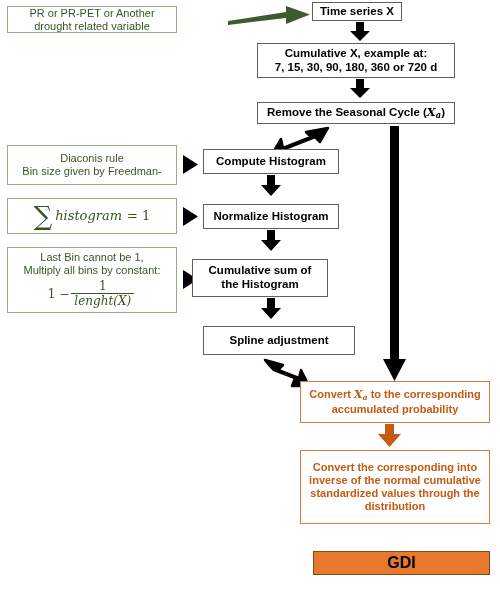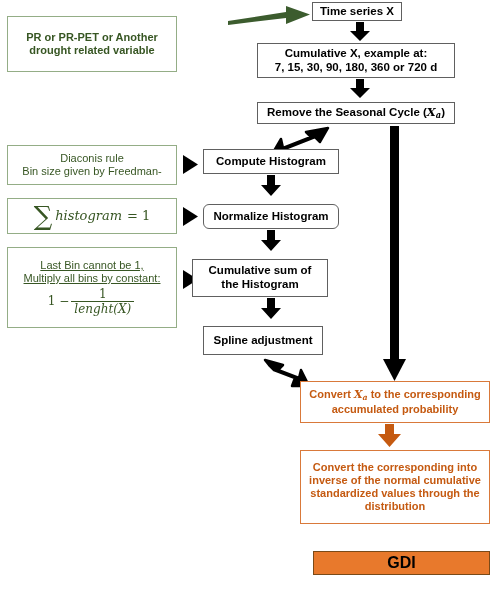--- a/index.html
+++ b/index.html
@@ -110,21 +110,21 @@
     padding: 0 3px;
   }
   .inner { padding: 1px 4px; width: 100%; }
   .nowrap { white-space: nowrap; }
 </style>
 </head>
 <body>
 
 <div id="canvas">
 
-  <div class="box box-green" style="left:7px; top:16px; width:170px; height:56px;font-weight:bold;">
+  <div class="box box-green" style="left:7px; top:6px; width:170px; height:27px;">
     <div class="inner">
       <div>PR or PR-PET or Another</div>
       <div>drought related variable</div>
     </div>
   </div>
 
   <div class="arrow" style="left:228px; top:6px;">
     <svg width="84" height="22" viewBox="0 0 84 22">
       <path d="M0 15 L58 6 L58 0 L82 8.5 L58 18 L58 12 L0 19 Z" fill="#3c5c2e"></path>
     </svg>
@@ -200,31 +200,31 @@
       <span style="font-family:'DejaVu Serif',serif;font-size:13px;margin-left:5px;">= 1</span>
     </div>
   </div>
 
   <div class="arrow" style="left:183px; top:207px;">
     <svg width="16" height="19" viewBox="0 0 16 19">
       <path d="M0 0 L15 9.5 L0 19 Z" fill="#000000"></path>
     </svg>
   </div>
 
-  <div class="box box-black" style="left:203px; top:204px; width:136px; height:25px;border-radius:6px;">
+  <div class="box box-black" style="left:203px; top:204px; width:136px; height:25px;">
     <span>Normalize Histogram</span>
   </div>
 
   <div class="arrow" style="left:259px; top:230px;">
     <svg width="24" height="22" viewBox="0 0 24 22">
       <path d="M8 0 L16 0 L16 10 L22 10 L12 21 L2 10 L8 10 Z" fill="#000000"></path>
     </svg>
   </div>
 
-  <div class="box box-green" style="left:7px; top:247px; width:170px; height:81px;text-decoration:underline;">
+  <div class="box box-green" style="left:7px; top:247px; width:170px; height:66px;">
     <div class="inner">
       <div>Last Bin cannot be 1,</div>
       <div>Multiply all bins by constant:</div>
       <div class="eqline" style="margin-top:2px;font-size:12px;">
         <span style="font-family:'DejaVu Serif',serif;">1 −</span>
         <span class="frac">
           <span class="num">1</span>
           <span class="den">lenght(X)</span>
         </span>
       </div>
@@ -243,21 +243,21 @@
       <div>the Histogram</div>
     </div>
   </div>
 
   <div class="arrow" style="left:259px; top:298px;">
     <svg width="24" height="22" viewBox="0 0 24 22">
       <path d="M8 0 L16 0 L16 10 L22 10 L12 21 L2 10 L8 10 Z" fill="#000000"></path>
     </svg>
   </div>
 
-  <div class="box box-black" style="left:203px; top:326px; width:120px; height:29px;">
+  <div class="box box-black" style="left:203px; top:326px; width:152px; height:29px;">
     <span>Spline adjustment</span>
   </div>
 
   <div class="arrow" style="left:263px; top:357px;">
     <svg width="48" height="32" viewBox="0 0 48 32">
       <path d="M2 3 L20 8 L15 13 L36 21 L38 13 L46 29 L29 29 L32 21 L11 13 L6 8 Z" fill="#000000" stroke="#000000" stroke-width="2.5" stroke-linejoin="round"></path>
     </svg>
   </div>
 
   <div class="box box-orange" style="left:300px; top:381px; width:190px; height:42px;">

